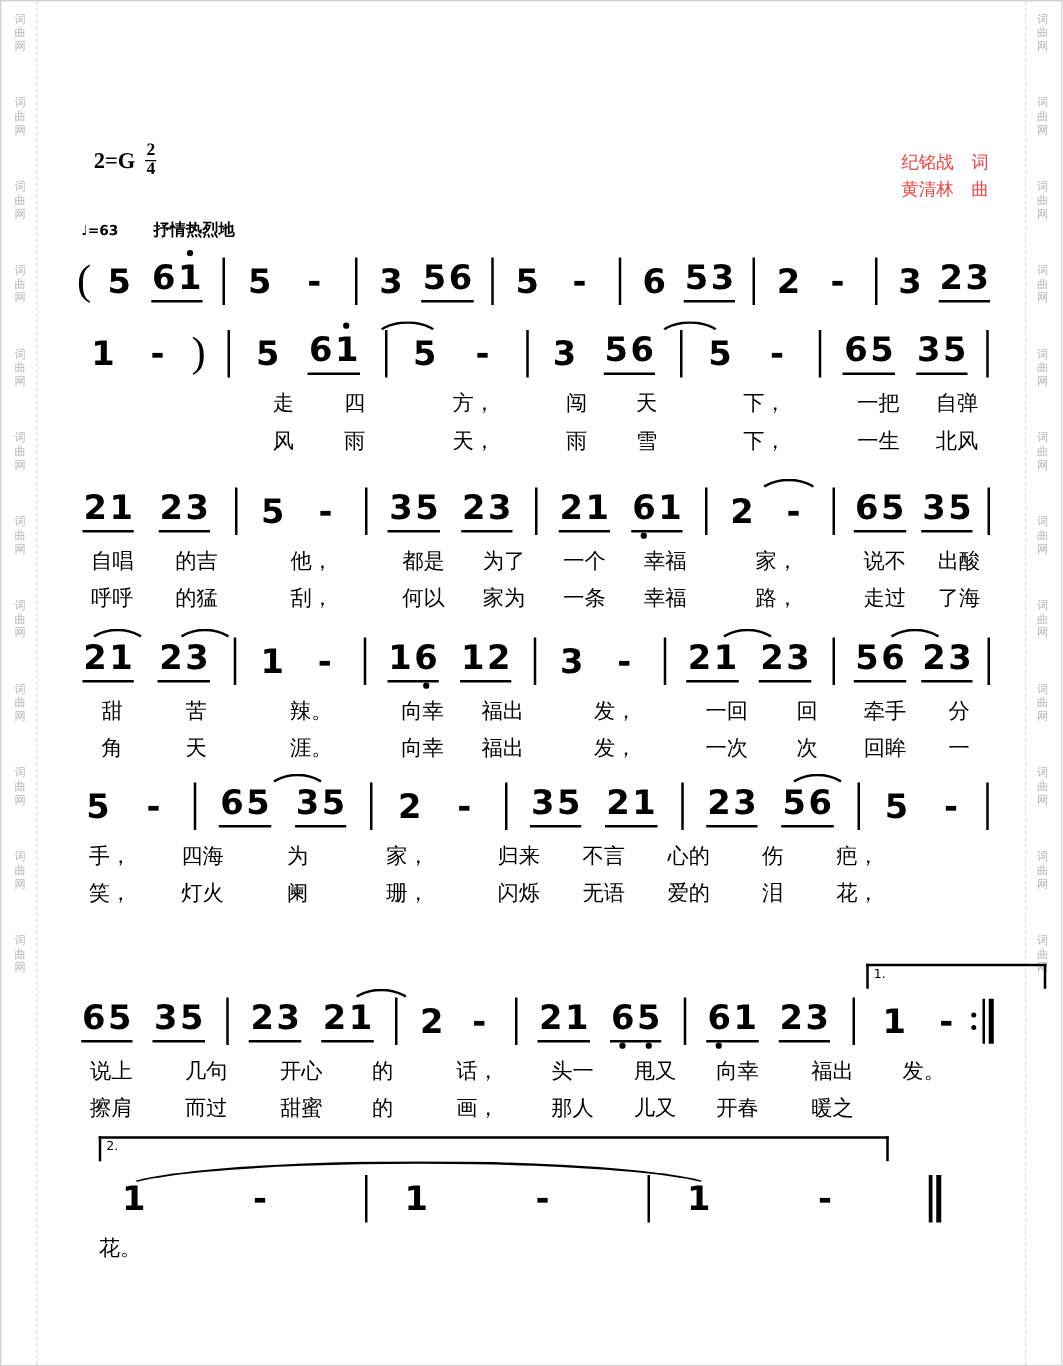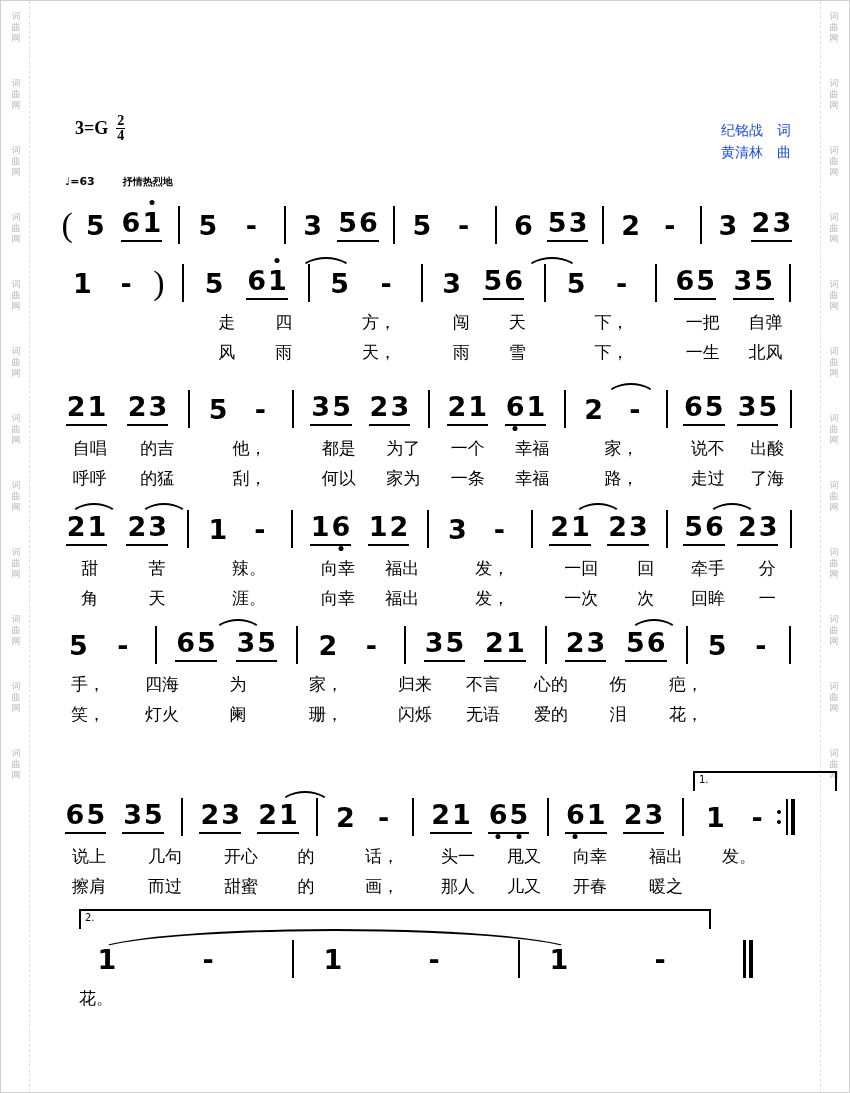--- a/index.html
+++ b/index.html
@@ -43,31 +43,31 @@
     font-family:"Liberation Serif",serif;
     display:flex;align-items:center;gap:8px;
   }
   .frac{display:inline-flex;flex-direction:column;align-items:center;
         font-size:14px;font-weight:700;line-height:1.0;}
   .frac .num{border-bottom:1.6px solid #000;padding:0 1px;}
   .frac .den{padding:0 1px;}
   .credits{
     position:absolute;right:58px;top:118px;
     font-family:"DejaVu Sans",sans-serif;
-    font-size:14px;line-height:22px;text-align:left;color:#1d4ed8;
+    font-size:14px;line-height:22px;text-align:left;color:#ef4444;
   }
   .credits span.role{margin-left:14px;}
   .tempo{
     position:absolute;left:64px;top:174px;
     font-size:12px;font-weight:700;
     font-family:"Liberation Serif",serif;
     display:flex;align-items:baseline;gap:28px;
   }
   .tempo .mark{font-family:"DejaVu Sans",sans-serif;font-size:11px;}
-  .tempo .expr{font-family:"DejaVu Sans",sans-serif;font-size:10px;font-weight:700;}
+  .tempo .expr{font-family:"DejaVu Sans",sans-serif;font-size:13px;font-weight:700;}
 
   
   .system{position:absolute;left:56px;width:740px;}
   .noterow{
     position:relative;height:48px;
     display:flex;align-items:center;
     font-family:"DejaVu Sans",sans-serif;
     font-size:27px;font-weight:700;color:#000;
   }
   .cell{position:relative;display:flex;align-items:center;justify-content:center;}
@@ -160,21 +160,21 @@
     <div class="wm-item">词<br>曲<br>网</div>
       <div class="wm-item">词<br>曲<br>网</div>
     <div class="wm-item">词<br>曲<br>网</div>
       <div class="wm-item">词<br>曲<br>网</div>
     <div class="wm-item">词<br>曲<br>网</div>
       <div class="wm-item">词<br>曲<br>网</div>
   </div>
 
 
   <div class="keysig">
-    <span>3=G</span>
+    <span>2=G</span>
     <span class="frac">
       <span class="num">2</span>
       <span class="den">4</span>
     </span>
   </div>
 
   <div class="credits">
     <div><span>纪铭战</span><span class="role">词</span></div>
     <div><span>黄清林</span><span class="role">曲</span></div>
   </div>

